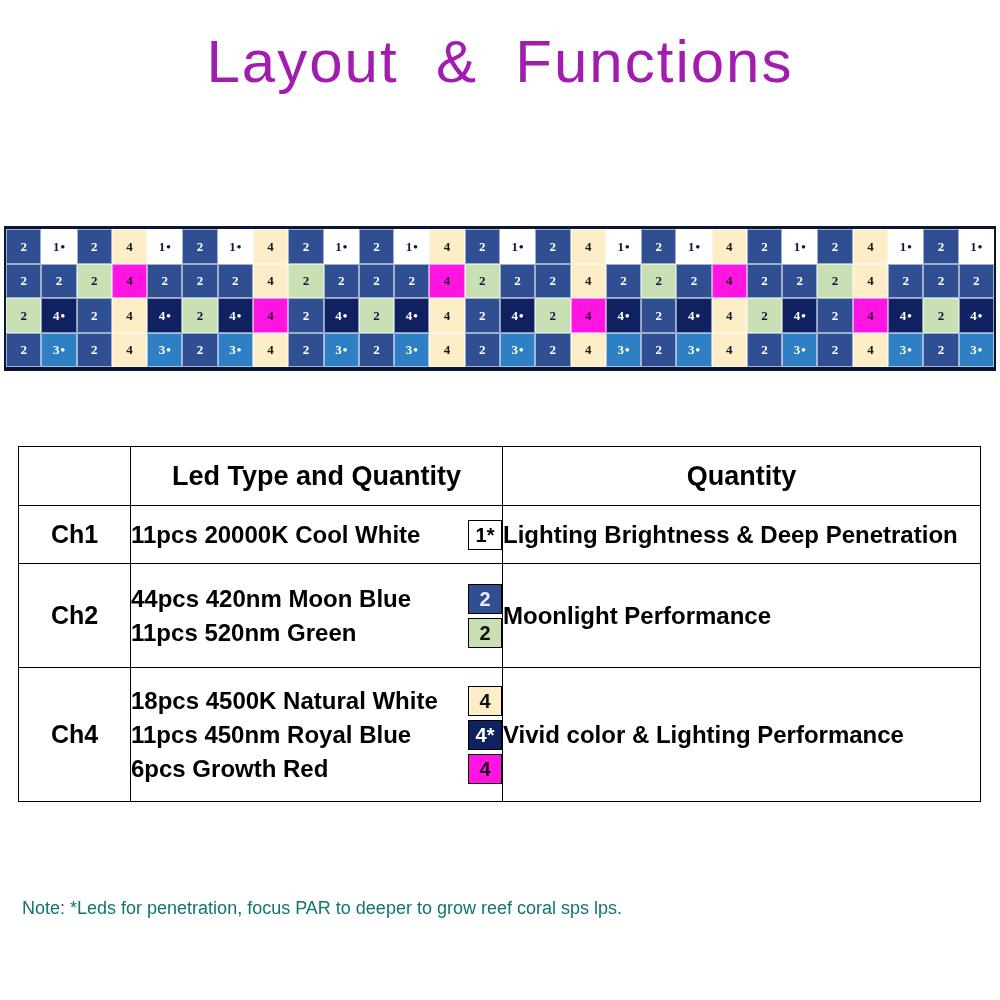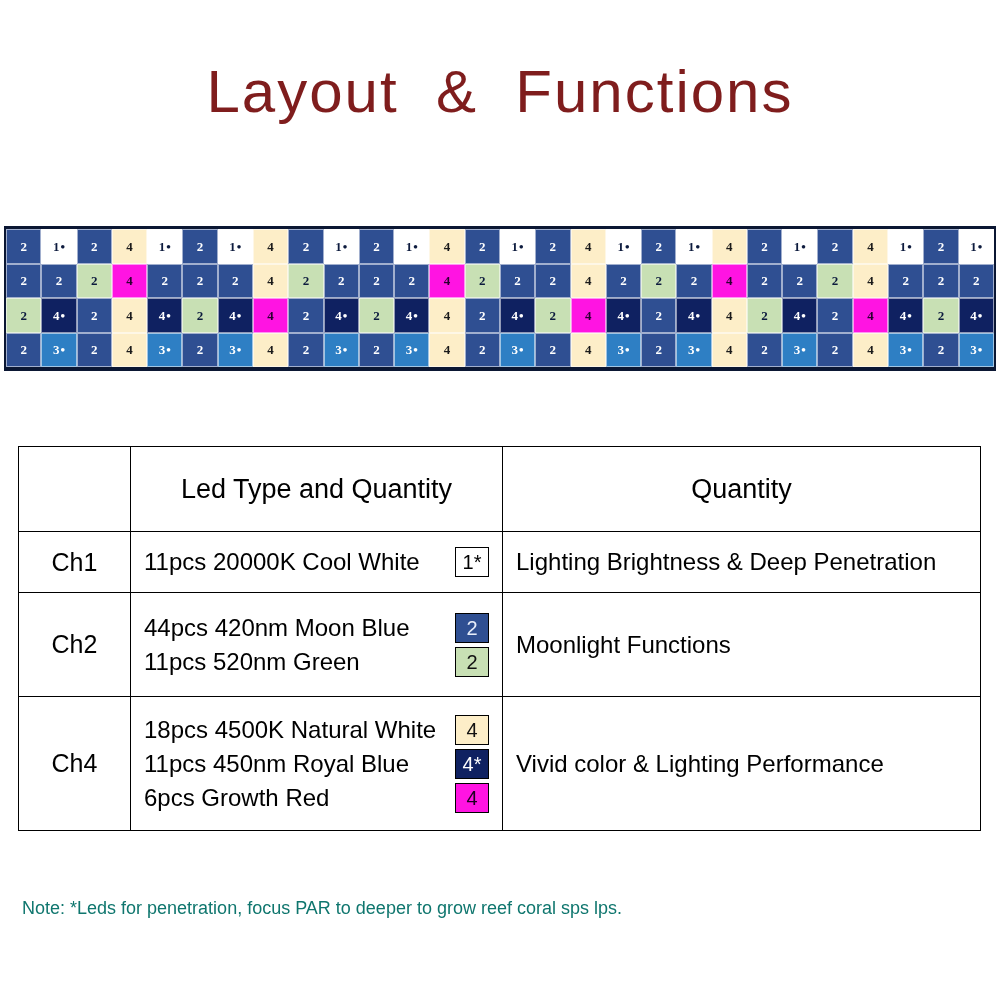--- a/index.html
+++ b/index.html
@@ -16,22 +16,22 @@
     overflow: hidden;
   }
 
   
   #title {
     text-align: center;
     font-family: "Liberation Sans", sans-serif;
     font-size: 60px;
     font-weight: 400;
     letter-spacing: 2px;
-    color: #7f1d1d;
-    padding-top: 62px;
+    color: #a21caf;
+    padding-top: 32px;
     line-height: 1.0;
     white-space: pre;
   }
 
   
   #led-panel {
     position: absolute;
     left: 4px;
     top: 226px;
     width: 992px;
@@ -80,23 +80,23 @@
   #spec-table {
     position: absolute;
     left: 18px;
     top: 446px;
     width: 962px;
     border-collapse: collapse;
     table-layout: fixed;
   }
   #spec-table td, #spec-table th {
     border: 1.5px solid #000;
-    padding: 13px;
+    padding: 0;
     vertical-align: middle;
-    font-weight: normal;
+    font-weight: bold;
   }
   .col-ch    { width: 112px; }
   .col-type  { width: 372px; }
   .col-func  { width: 478px; }
 
   .hdr-cell {
     text-align: center;
     font-size: 27px;
     height: 58px;
     font-family: "Liberation Sans", sans-serif;
@@ -574,21 +574,21 @@
         <td class="type-cell">
           <div class="type-line">
             <span class="txt">44pcs 420nm Moon Blue</span>
             <span class="chip c-moonblue">2</span>
           </div>
           <div class="type-line">
             <span class="txt">11pcs 520nm Green</span>
             <span class="chip c-green">2</span>
           </div>
         </td>
-        <td class="func-cell">Moonlight Functions</td>
+        <td class="func-cell">Moonlight Performance</td>
       </tr>
       <tr class="row-4">
         <td class="ch-cell">Ch4</td>
         <td class="type-cell">
           <div class="type-line">
             <span class="txt">18pcs 4500K Natural White</span>
             <span class="chip c-natwhite">4</span>
           </div>
           <div class="type-line">
             <span class="txt">11pcs 450nm Royal Blue</span>

